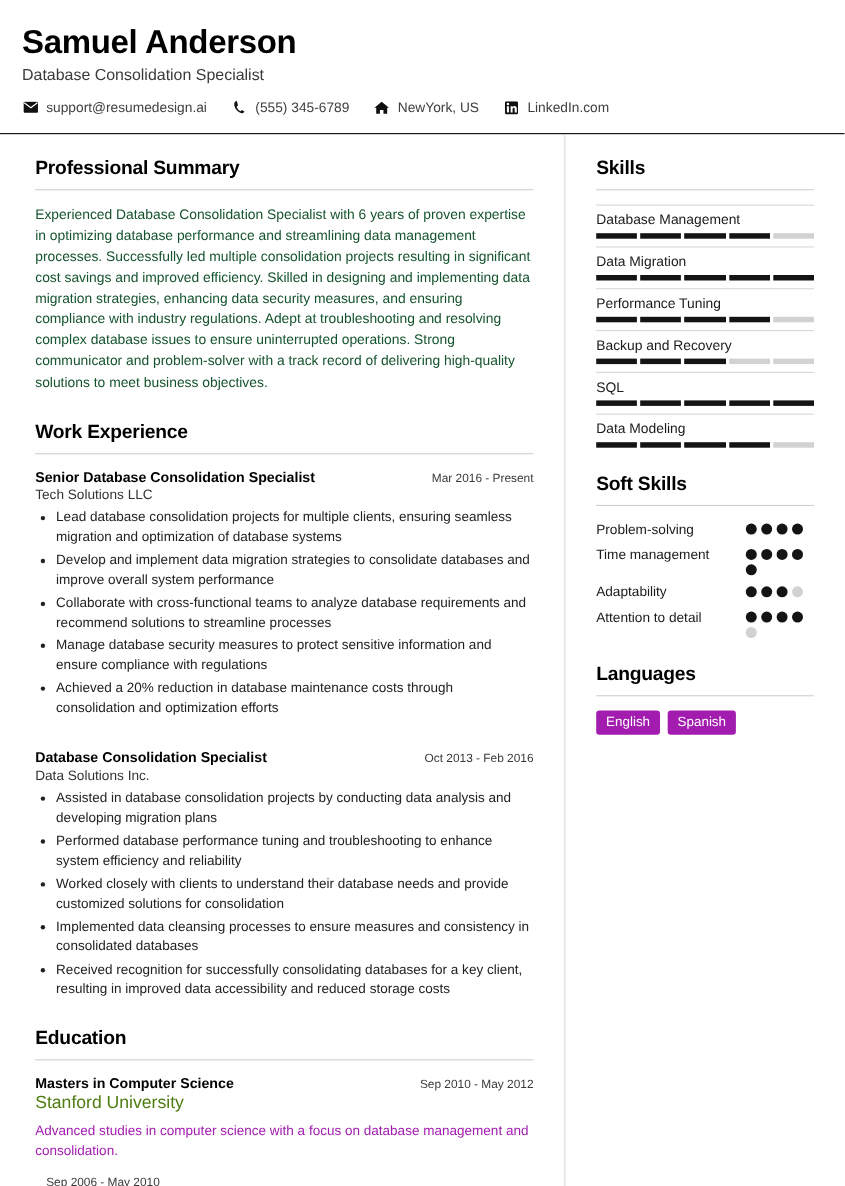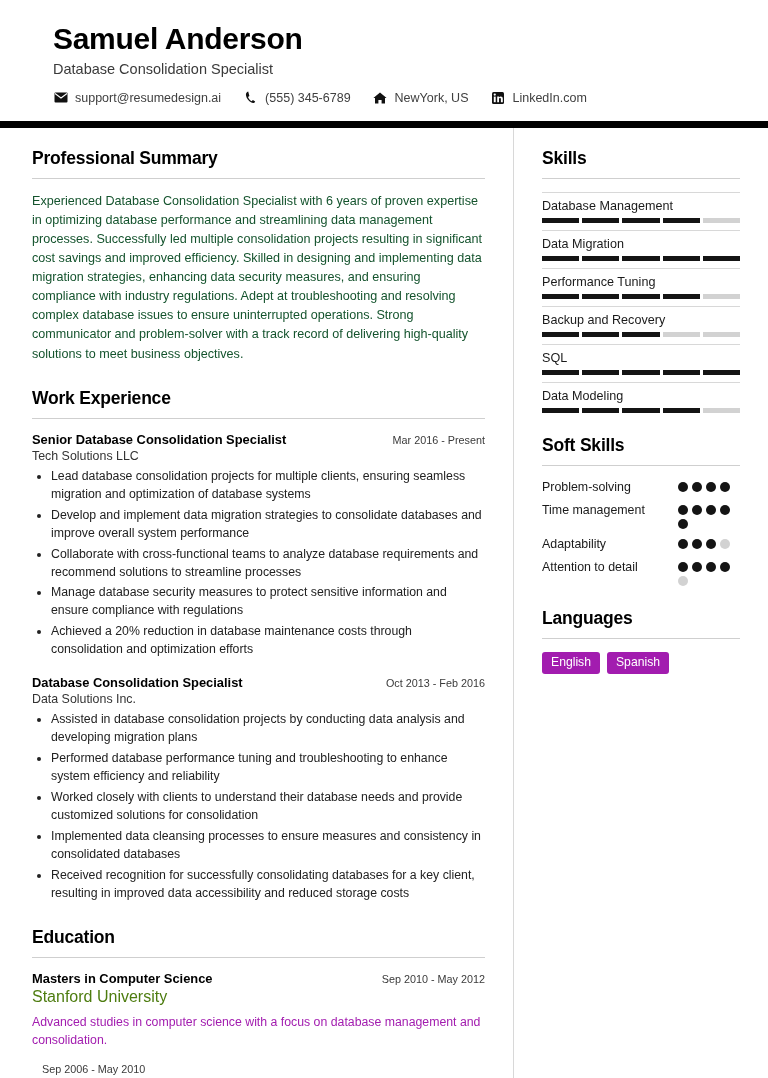--- a/index.html
+++ b/index.html
@@ -12,22 +12,22 @@
   .page {
     width: 768px;
     min-height: 1078px;
     background: #fff;
     position: relative;
     overflow: hidden;
   }
 
   
   .header {
-    padding: 22px 40px 16px 53px;
-    border-bottom: 7px solid #000000;
+    padding: 22px 40px 16px 20px;
+    border-bottom: 1px solid #000000;
   }
   .name {
     font-size: 30px;
     font-weight: bold;
     letter-spacing: -0.3px;
     line-height: 1.15;
     margin: 0 0 4px 0;
     color: #000;
   }
   .job-title {
@@ -92,21 +92,21 @@
   .section { margin-bottom: 24px; }
 
   .summary-text {
     font-size: 12.6px;
     line-height: 1.52;
     color: #14532d;
     margin: 0;
   }
 
   
-  .job { margin-bottom: 16px; }
+  .job { margin-bottom: 28px; }
   .job:last-child { margin-bottom: 0; }
   .job-head {
     display: flex;
     justify-content: space-between;
     align-items: baseline;
   }
   .job-role {
     font-size: 12.9px;
     font-weight: bold;
     color: #000;

